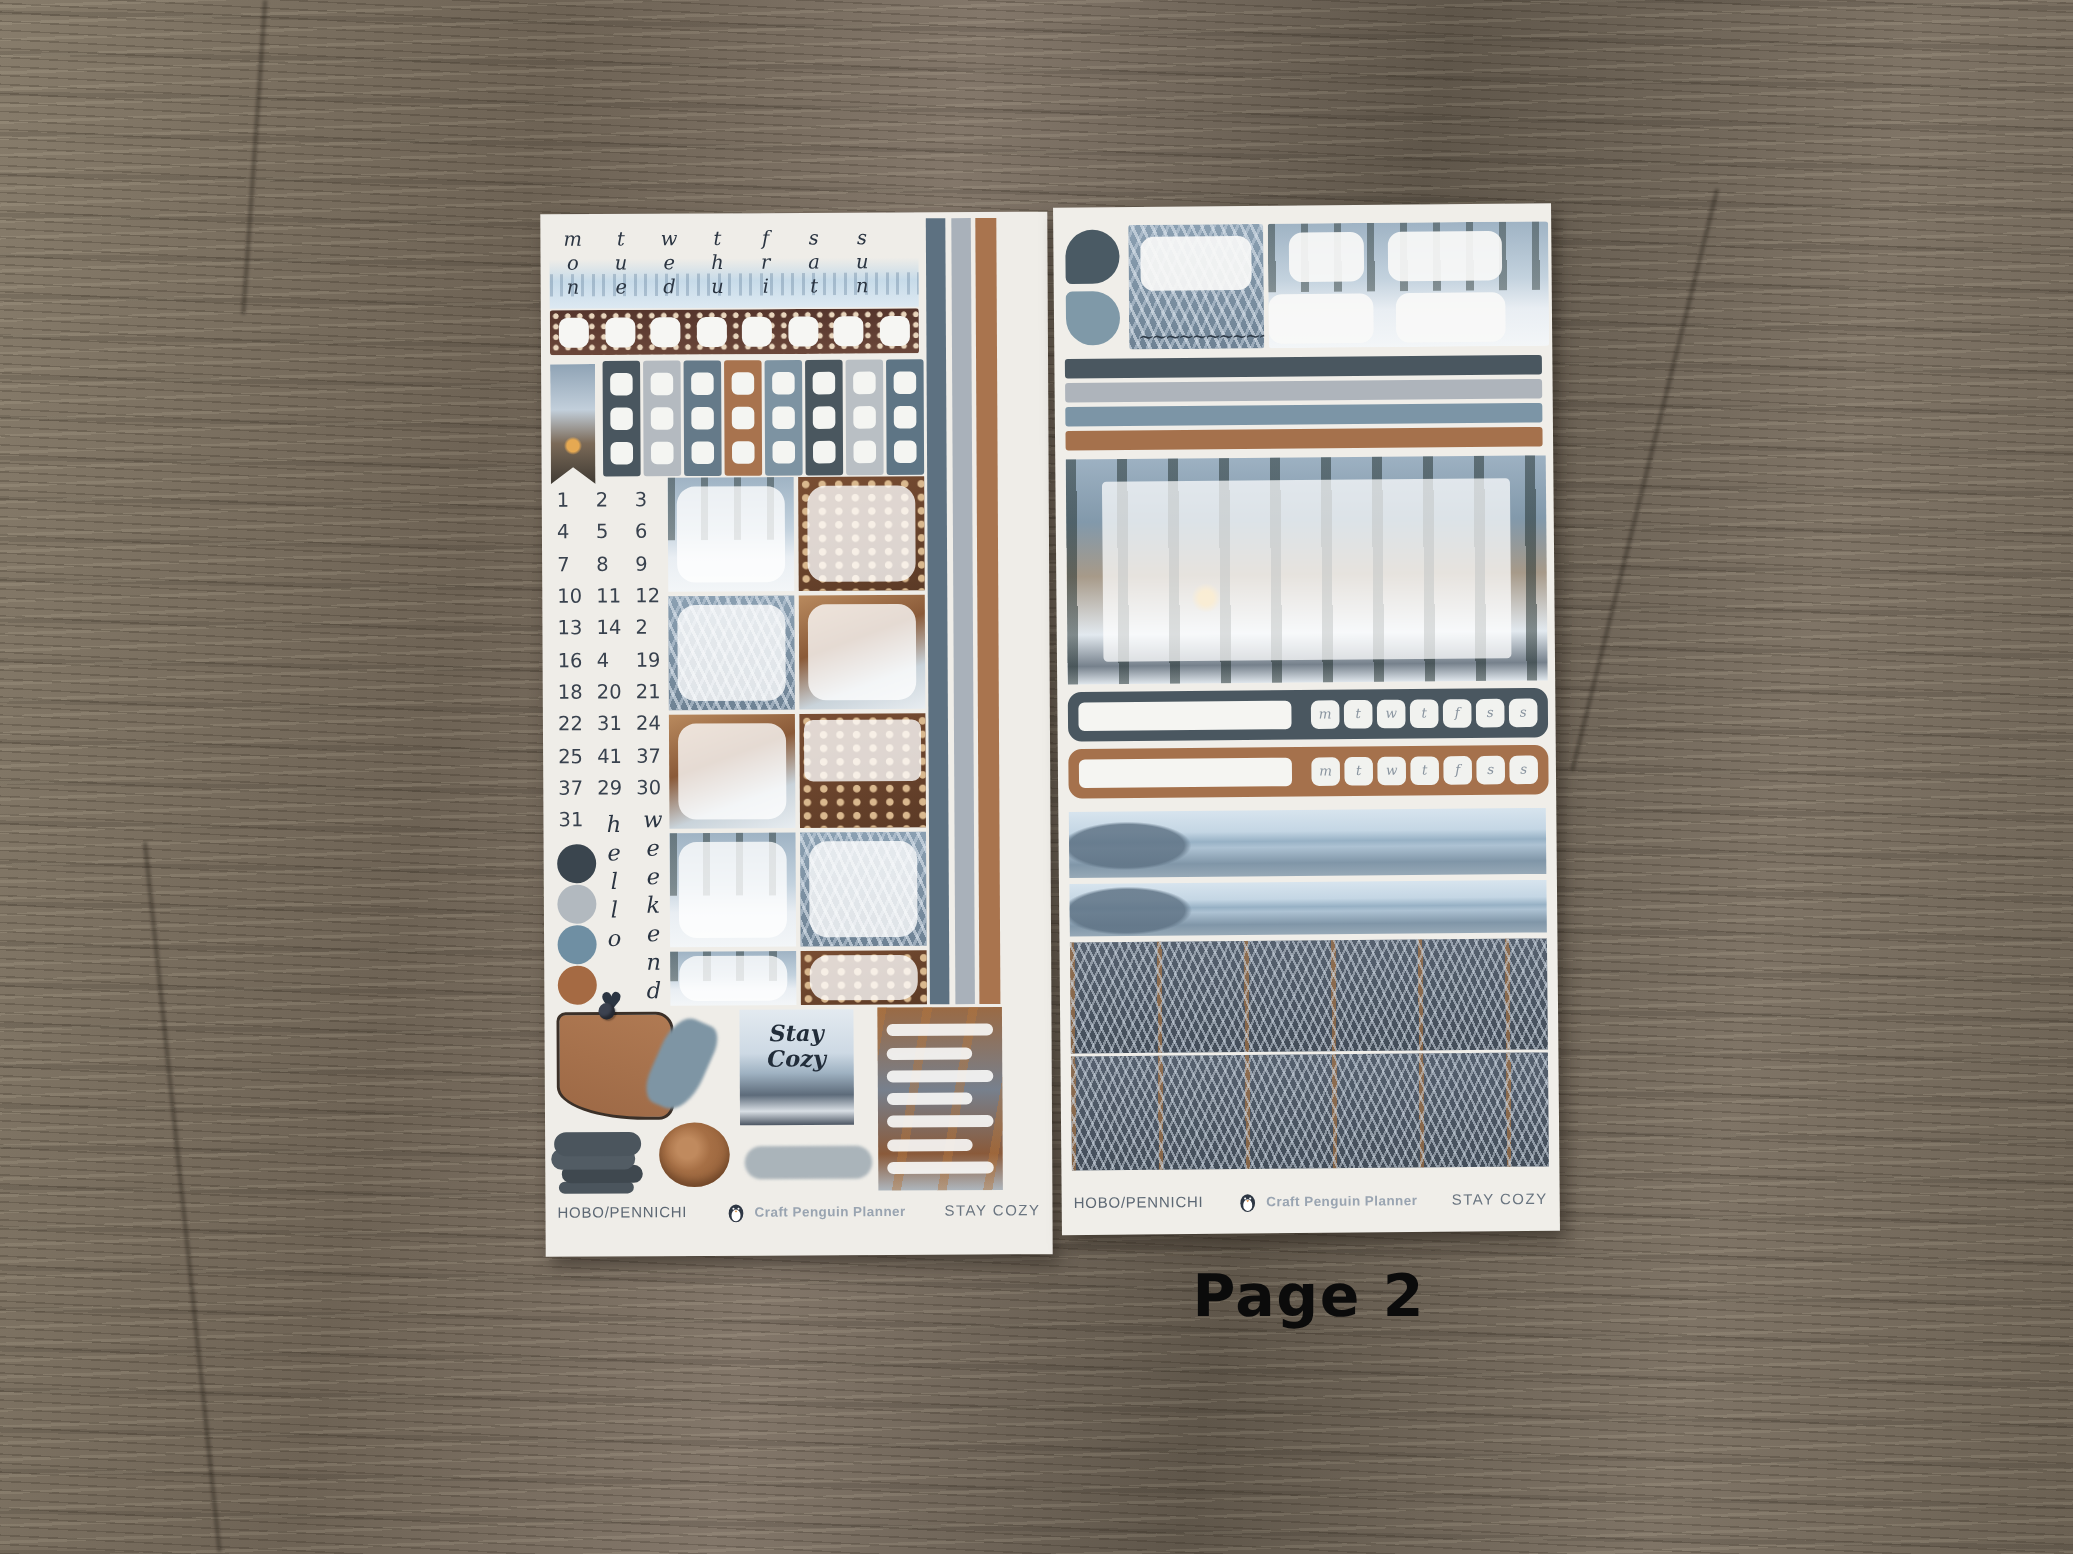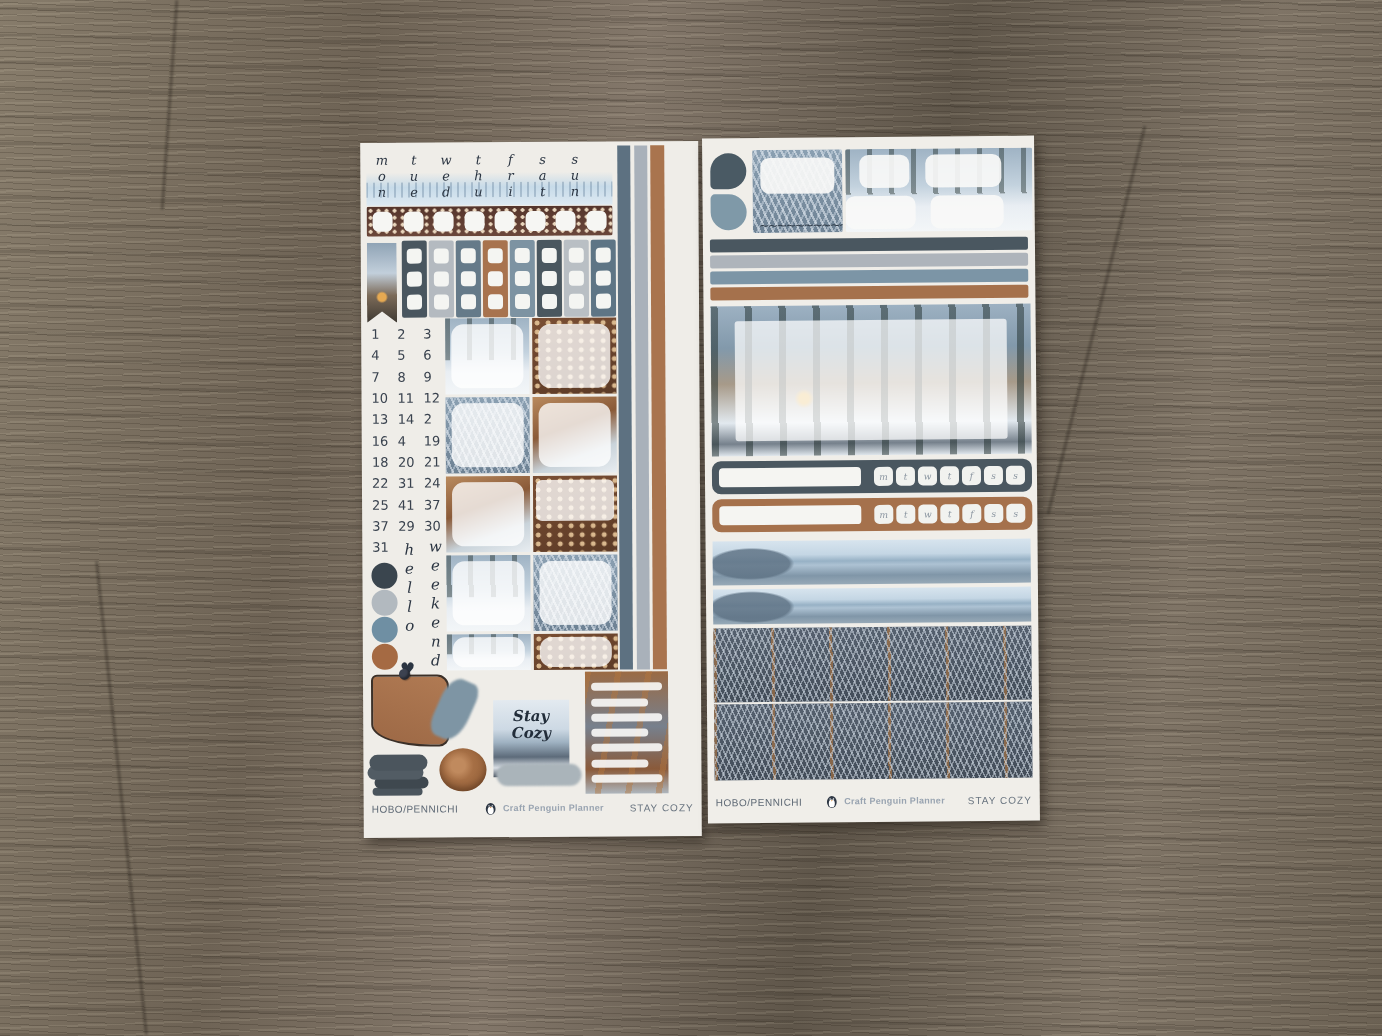--- a/index.html
+++ b/index.html
@@ -80,21 +80,21 @@
   .hello-col{position:absolute;left:38px;top:398px;height:112px;font-size:15px;}
   .weekend-col{position:absolute;left:64px;top:395px;height:142px;font-size:15px;}
   .heart{position:absolute;left:37px;top:516px;font-size:17px;color:#2b3542;}
   .dots{position:absolute;left:9px;top:420px;display:flex;flex-direction:column;gap:1px;}
   .dot{width:26px;height:26px;border-radius:50%;}
   .paper-note{position:absolute;left:8px;top:532px;width:78px;height:72px;background:linear-gradient(200deg,#b07a53,#9c6845);
       border:2px solid #3b3028;border-radius:6px 12px 10px 60px / 6px 12px 10px 22px;box-sizing:border-box;}
   .pin{position:absolute;left:36px;top:526px;width:11px;height:11px;border-radius:50%;background:#3c4250;box-shadow:inset -2px -2px 2px rgba(0,0,0,.4),1px 1px 1px rgba(0,0,0,.3);}
   .brush{filter:blur(1px);}
   .brush-blue{position:absolute;left:74px;top:536px;width:34px;height:62px;background:#7e95a4;border-radius:40% 25% 45% 30%;transform:rotate(24deg);}
-  .quote{position:absolute;left:130px;top:558px;width:76px;height:77px;
+  .quote{position:absolute;left:130px;top:531px;width:76px;height:77px;
       background:linear-gradient(180deg,#e3eaf0 0%,#cdd9e4 38%,#9fb2c2 55%,#5d6b7a 74%,#d8dee4 88%,#4c5663 100%);
       display:flex;flex-direction:column;align-items:center;padding-top:8px;box-sizing:border-box;}
   .quote span{font:italic bold 15px "DejaVu Serif",serif;color:#222d3a;line-height:17px;}
   .washi-list{position:absolute;left:222px;top:530px;width:83px;height:122px;
       background:
         repeating-linear-gradient(100deg, rgba(181,118,60,.45) 0 6px, transparent 6px 30px),
         linear-gradient(180deg,#9a6a44 0%,#77808d 45%,#8a5a3a 80%,#aeb6bd 100%);
       display:flex;flex-direction:column;justify-content:space-evenly;padding:4px 6px;box-sizing:border-box;}
   .wl-bar{height:8px;border-radius:4px;background:rgba(250,250,248,.9);}
   .wl-bar.short{width:80%;}
@@ -407,13 +407,14 @@
             <circle cx="7.6" cy="6.6" r="1" fill="#fff"></circle>
             <circle cx="12.4" cy="6.6" r="1" fill="#fff"></circle>
             <polygon points="8.6,8.4 11.4,8.4 10,10.2" fill="#d98a3d"></polygon>
           </svg>
         <span>Craft Penguin Planner</span>
       </span>
       <span class="foot-theme">STAY COZY</span>
     </div>
   </div>
 
+  <div class="page-label pl2">Page 2</div>
 </div>
 
 </body></html>

